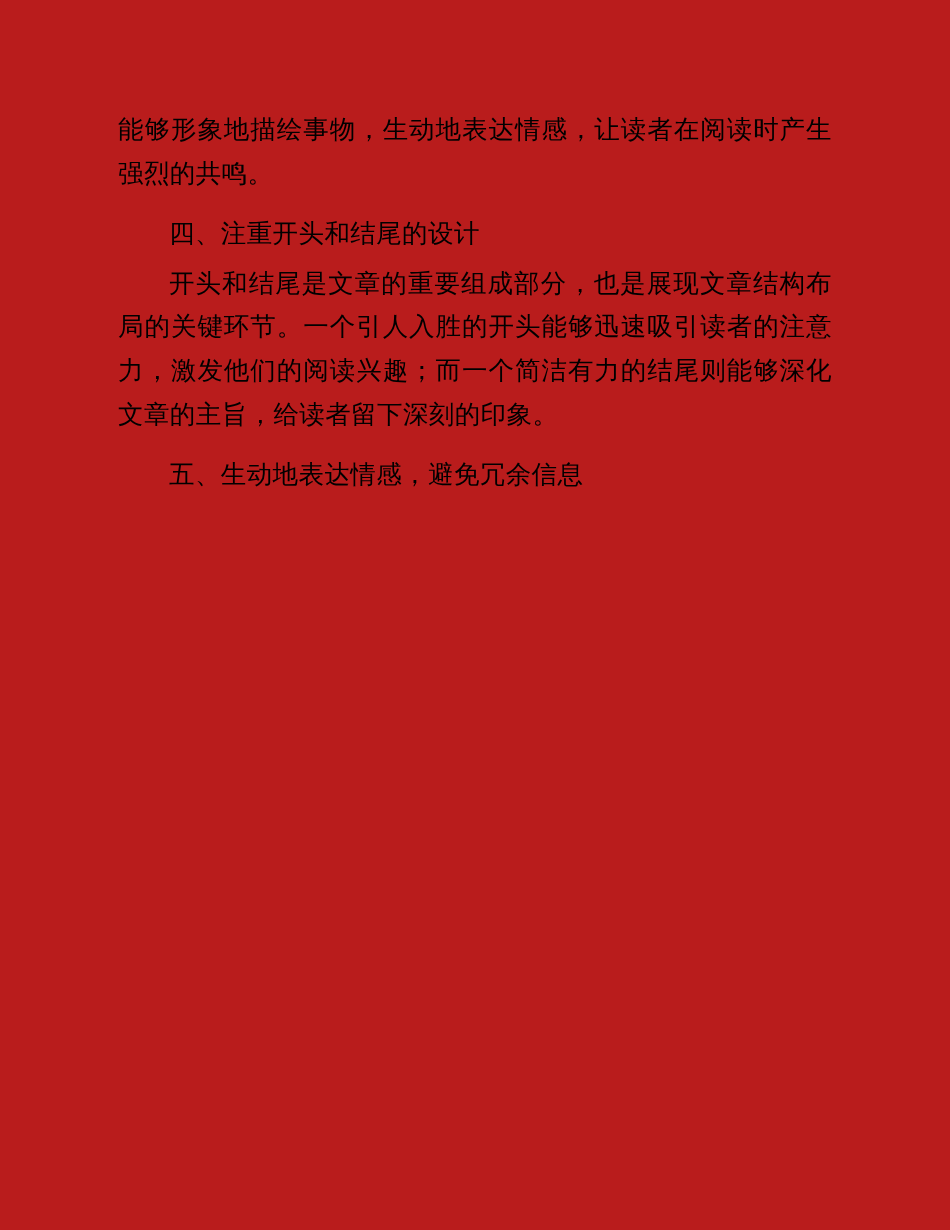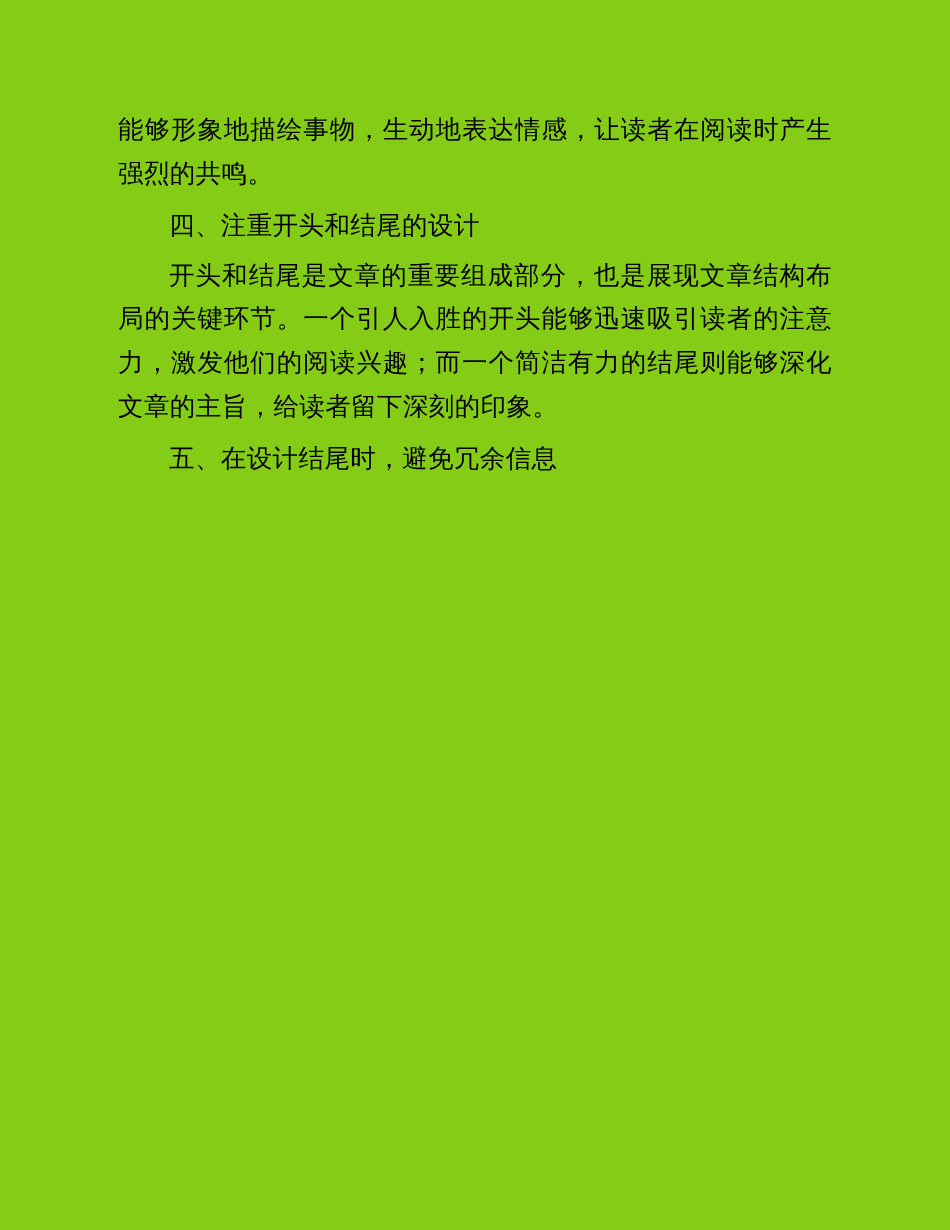--- a/index.html
+++ b/index.html
@@ -12,54 +12,54 @@
     height: 1230px;
     overflow: hidden;
     font-family: "DejaVu Serif", "Liberation Serif", serif;
     color: #000000;
   }
   .page {
     box-sizing: border-box;
     width: 950px;
     height: 1230px;
     padding: 108px 118px 60px 118px;
-    background: #84cc16;
+    background: #b91c1c;
   }
   .doc-body {
     width: 714px;
   }
   p.para {
     margin: 0 0 6px 0;
     font-size: 25.5px;
     line-height: 1.72;
     text-align: justify;
     text-justify: inter-ideograph;
     letter-spacing: 0.4px;
     font-family: "DejaVu Serif", "Liberation Serif", serif;
     word-break: break-all;
   }
   p.indent {
     text-indent: 2em;
   }
   p.heading {
     text-indent: 2em;
-    margin: 8px 0 6px 0;
+    margin: 16px 0 6px 0;
   }
 </style>
 </head>
 <body>
 
 <div class="page">
   <div class="doc-body">
 
     <p class="para">能够形象地描绘事物，生动地表达情感，让读者在阅读时产生强烈的共鸣。</p>
 
     <p class="para heading">四、注重开头和结尾的设计</p>
 
     <p class="para indent">开头和结尾是文章的重要组成部分，也是展现文章结构布局的关键环节。一个引人入胜的开头能够迅速吸引读者的注意力，激发他们的阅读兴趣；而一个简洁有力的结尾则能够深化文章的主旨，给读者留下深刻的印象。</p>
 
 
 
-    <p class="para heading">五、在设计结尾时，避免冗余信息</p>
+    <p class="para heading">五、生动地表达情感，避免冗余信息</p>
 
 
   </div>
 </div>
 
 </body></html>

